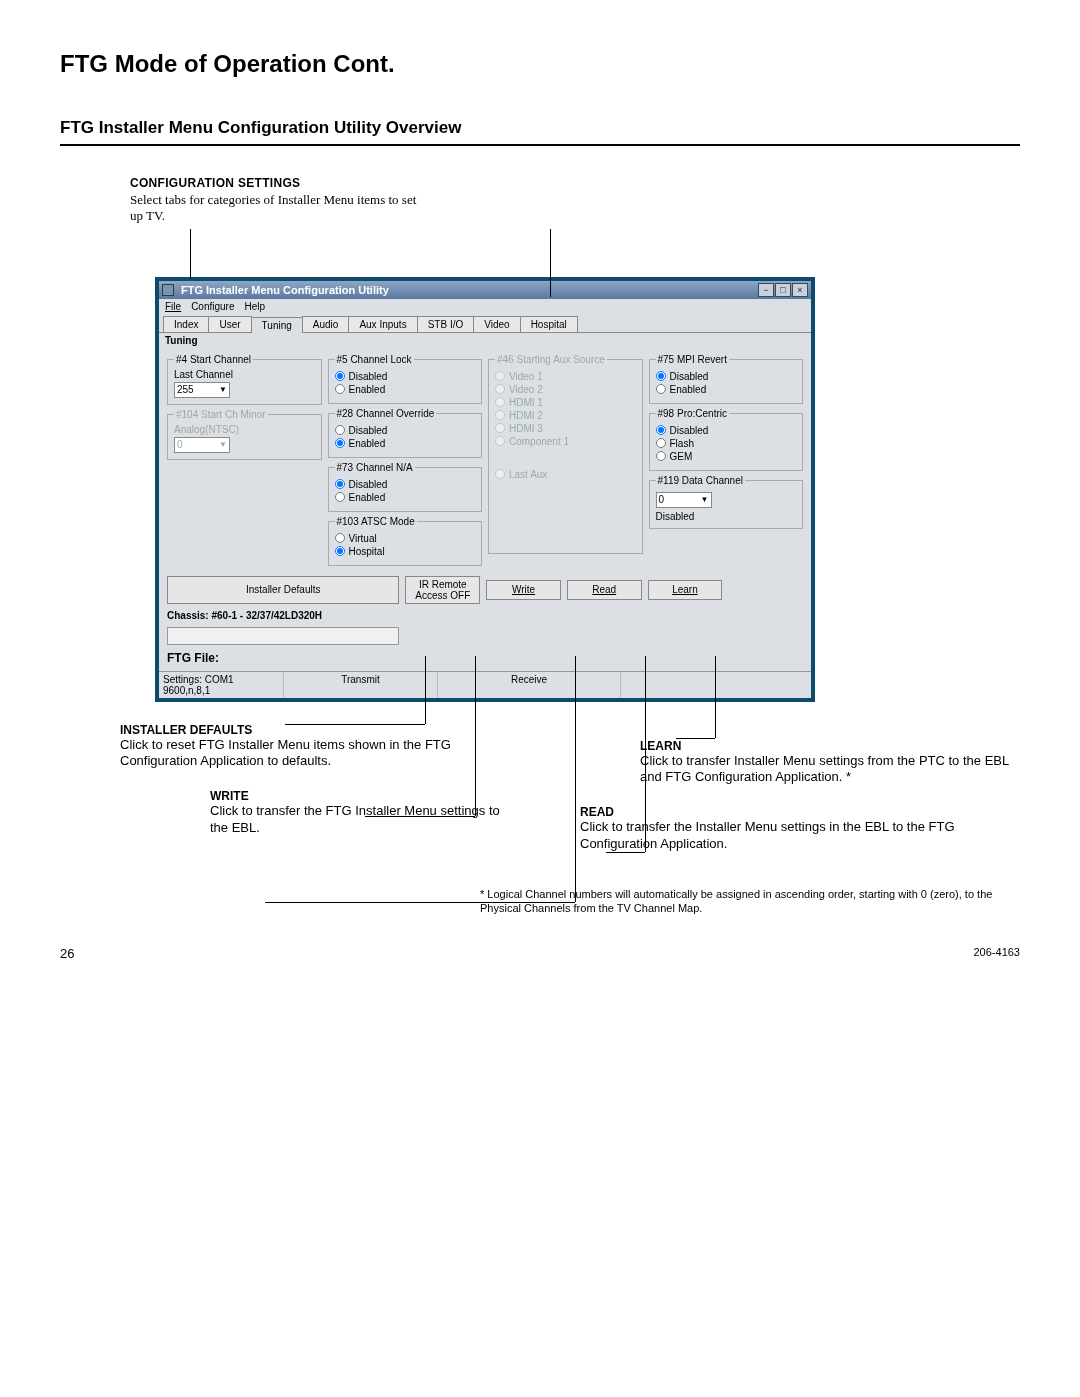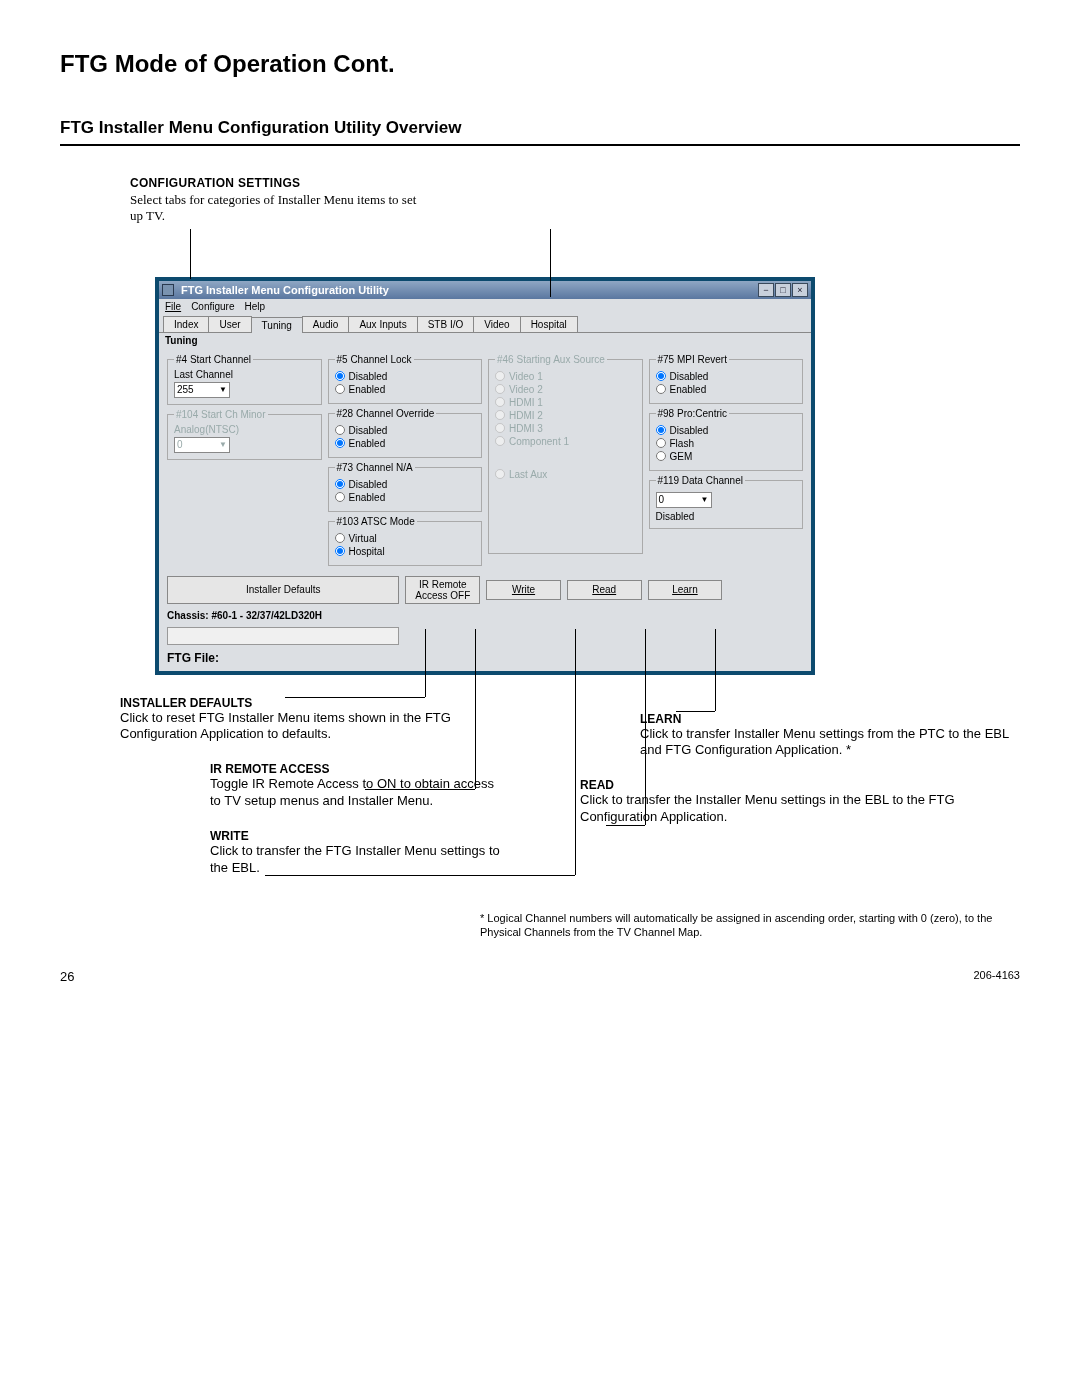--- a/index.html
+++ b/index.html
@@ -267,20 +267,27 @@
       </div>
     <div class="btn small" style="grid-row:1/span 2;">
         <span style="text-decoration:underline;">Read</span>
       </div>
     <div class="btn small" style="grid-row:1/span 2;">
         <span style="text-decoration:underline;">Learn</span>
       </div>
     <div class="pb-box"></div>
     <div class="file-line" style="grid-column:1 / span 6;">FTG File:</div>
   </div>
+  <div class="comm-row">
+    <div class="comm-cell left">Settings: COM1 9600,n,8,1</div>
+    <div class="comm-cell">Transmit</div>
+    <div class="comm-cell" style="flex:1.2;">Receive</div>
+    <div class="comm-cell" style="flex:0.6;border-right:none;"></div>
+    <div class="comm-cell" style="flex:0.6;border-right:none;"></div>
+  </div>
 </div>
 
 <div class="leaders">
   <div class="vline" style="left:365px; top:-54px; height:68px;"></div>
   <div class="hline" style="left:225px; top:14px; width:140px;"></div>
 
   <div class="vline" style="left:415px; top:-54px; height:160px;"></div>
   <div class="hline" style="left:305px; top:106px; width:110px;"></div>
 
   <div class="vline" style="left:515px; top:-54px; height:246px;"></div>
@@ -293,24 +300,20 @@
   <div class="hline" style="left:616px; top:28px; width:39px;"></div>
 </div>
 
 <div class="two-col-lower lower-callouts">
   <div>
     <div class="c-block" style="margin-left:60px;">
       <div><span class="c-title">INSTALLER DEFAULTS</span></div>
       <div class="c-body">Click to reset FTG Installer Menu items shown in the FTG Configuration Application to defaults.</div>
     </div>
     <div class="c-block" style="margin-left:150px;">
-      <div><span class="c-title">IR REMOTE ACCESS</span></div>
-      <div class="c-body">Toggle IR Remote Access to ON to obtain access to TV setup menus and Installer Menu.</div>
-    </div>
-    <div class="c-block" style="margin-left:150px;">
       <div><span class="c-title">WRITE</span></div>
       <div class="c-body">Click to transfer the FTG Installer Menu settings to the EBL.</div>
     </div>
   </div>
   <div>
     <div class="c-block" style="margin-top:16px; margin-left:60px;">
       <div><span class="c-title">LEARN</span></div>
       <div class="c-body">Click to transfer Installer Menu settings from the PTC to the EBL and FTG Configuration Application. *</div>
     </div>
     <div class="c-block" style="margin-left:0px;">

